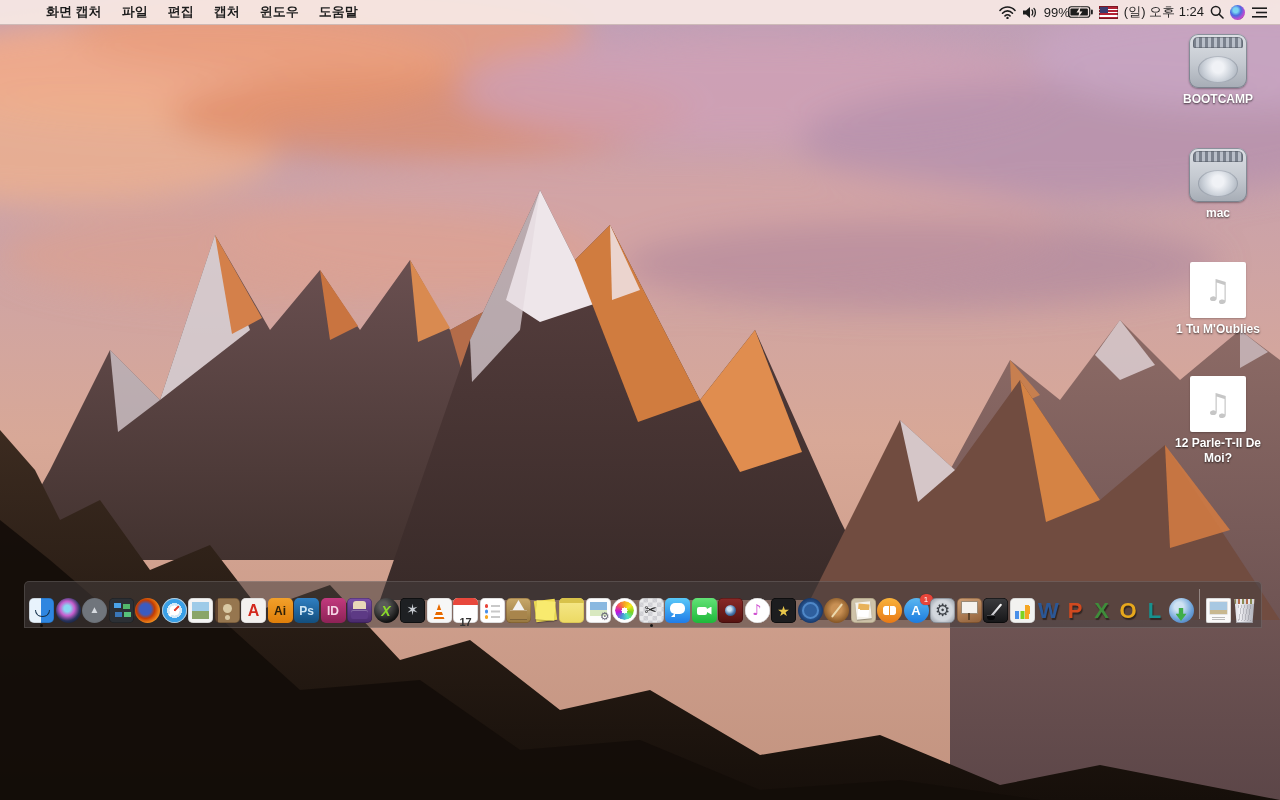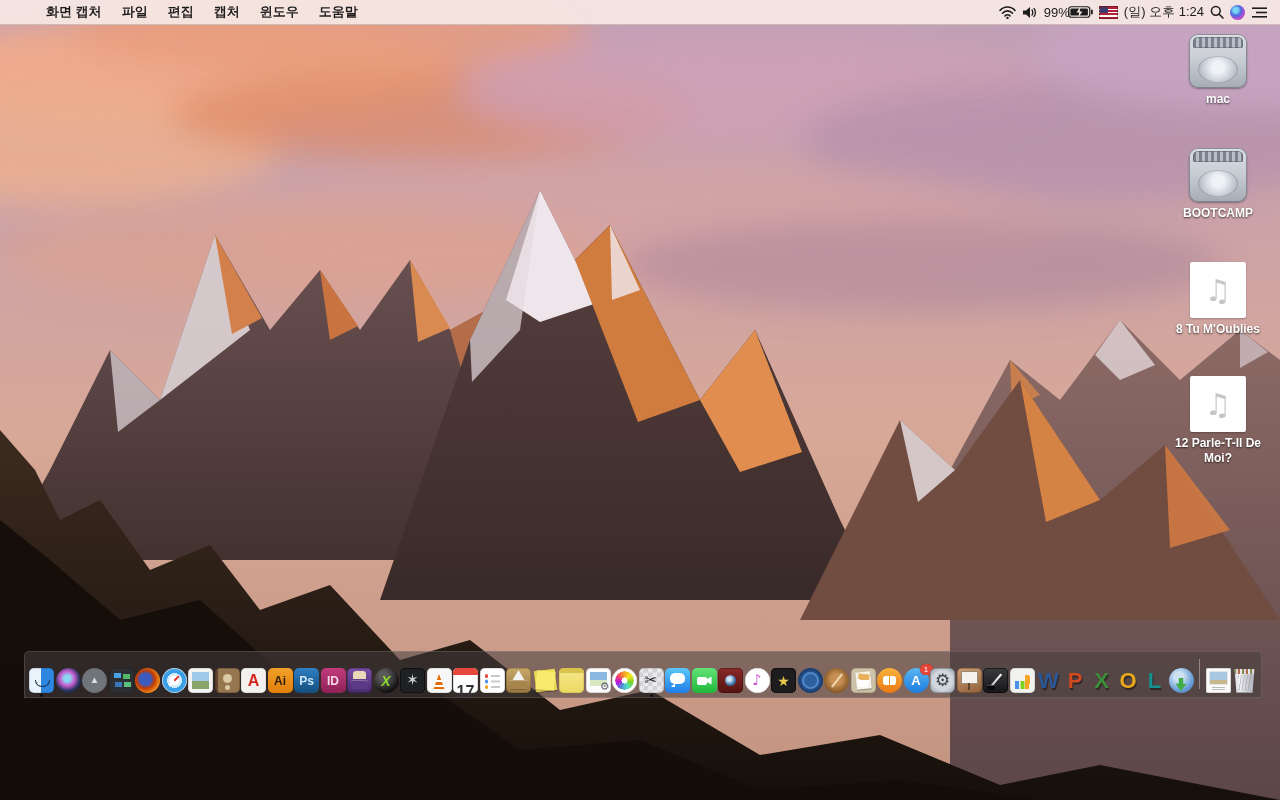--- a/index.html
+++ b/index.html
@@ -1,17 +1,17 @@
 <!DOCTYPE html>
 <html><head>
 <meta charset="utf-8">
 <style>
   html,body{margin:0;padding:0;width:1280px;height:800px;overflow:hidden;
     font-family:"Liberation Sans","DejaVu Sans",sans-serif;-webkit-font-smoothing:antialiased;}
-  #screen{position:relative;width:1280px;height:698px;background:#c9a8a0;}
+  #screen{position:relative;width:1280px;height:628px;background:#c9a8a0;}
 
   
   #wallpaper{position:absolute;inset:0;z-index:0;}
 
   
   #menubar{position:absolute;top:0;left:0;right:0;height:24px;z-index:50;
     background:rgba(246,232,228,0.93);border-bottom:1px solid rgba(90,60,60,.25);
     display:flex;align-items:center;font-size:13px;color:#1c1c1c;}
   .mb-left{display:flex;align-items:center;gap:0;}
   .apple{width:30px;text-align:center;font-size:14px;margin-left:6px;}
@@ -88,21 +88,21 @@
     box-shadow:inset 0 1px 0 rgba(255,255,255,.25);}
   .di-xsphere{border-radius:50%;background:radial-gradient(circle at 38% 32%,#5a5a5a 0 18%,#111 72%);}
   .di-xsphere .g{color:#8ad82a;font-size:14px;font-style:italic;}
   .di-fanapp{background:#1e2023;box-shadow:inset 0 0 0 .5px #000;}
   .di-fanapp .g{color:#c9ced4;font-size:15px;font-family:"DejaVu Sans",sans-serif;}
   .di-vlc{background:#f7f7f7;box-shadow:inset 0 0 0 .5px #ccc;}
   .di-vlc::after{content:"";position:absolute;bottom:4px;width:16px;height:15px;
     clip-path:polygon(50% 0,84% 100%,16% 100%);background:linear-gradient(#e86a00 0 40%,#fff 40% 55%,#e86a00 55% 75%,#fff 75% 85%,#e86a00 85%);}
   .di-calendar{background:#fff;box-shadow:inset 0 0 0 .5px #bbb;flex-direction:column;}
   .di-calendar::before{content:"";position:absolute;top:0;left:0;right:0;height:7px;border-radius:5px 5px 0 0;background:#e8483c;}
-  .di-calendar .g{color:#333;font-size:16px;margin-top:23px;}
+  .di-calendar .g{color:#333;font-size:11px;margin-top:23px;}
   .di-reminders{background:#fff;box-shadow:inset 0 0 0 .5px #bbb;}
   .di-reminders::before{content:"";position:absolute;left:5px;top:6px;width:3.5px;height:3.5px;border-radius:50%;
     background:#e8453a;box-shadow:0 5.5px 0 #4a90e8,0 11px 0 #f5a623;}
   .di-reminders::after{content:"";position:absolute;left:11px;top:7px;width:9px;height:1.5px;background:#c9c9c9;
     box-shadow:0 5.5px 0 #c9c9c9,0 11px 0 #c9c9c9;}
   .di-stuffit{background:linear-gradient(#c8a86a,#97773f);box-shadow:inset 0 0 0 .5px rgba(90,60,20,.6);}
   .di-stuffit::before{content:"";position:absolute;top:2px;width:13px;height:11px;background:#f2f2f2;
     clip-path:polygon(50% 0,100% 100%,0 100%);}
   .di-stuffit::after{content:"";position:absolute;bottom:3px;width:17px;height:10px;background:#a8854c;
     box-shadow:inset 0 1px 0 rgba(255,255,255,.3),inset 0 -1px 0 rgba(0,0,0,.25);}
@@ -312,31 +312,31 @@
           <line x1="5" y1="6.5" x2="16" y2="6.5" stroke="#1c1c1c" stroke-width="1.6"></line>
           <line x1="1" y1="10.8" x2="16" y2="10.8" stroke="#1c1c1c" stroke-width="1.6"></line>
         </svg>
       </span>
     </div>
   </div>
 
   <div id="desktop-icons">
       <div class="dt-cell">
         <div class="dt-hard-drive"></div>
-        <div class="dt-label">mac</div>
+        <div class="dt-label">BOOTCAMP</div>
       </div>
       <div class="dt-cell">
         <div class="dt-hard-drive"></div>
-        <div class="dt-label">BOOTCAMP</div>
+        <div class="dt-label">mac</div>
       </div>
       <div class="dt-cell">
         <div class="dt-audio-file">
           <span class="note">♫</span>
         </div>
-        <div class="dt-label">8 Tu M'Oublies</div>
+        <div class="dt-label">1 Tu M'Oublies</div>
       </div>
       <div class="dt-cell">
         <div class="dt-audio-file">
           <span class="note">♫</span>
         </div>
         <div class="dt-label">12 Parle-T-Il De Moi?</div>
       </div>
     </div>
 
   <div id="dock">

